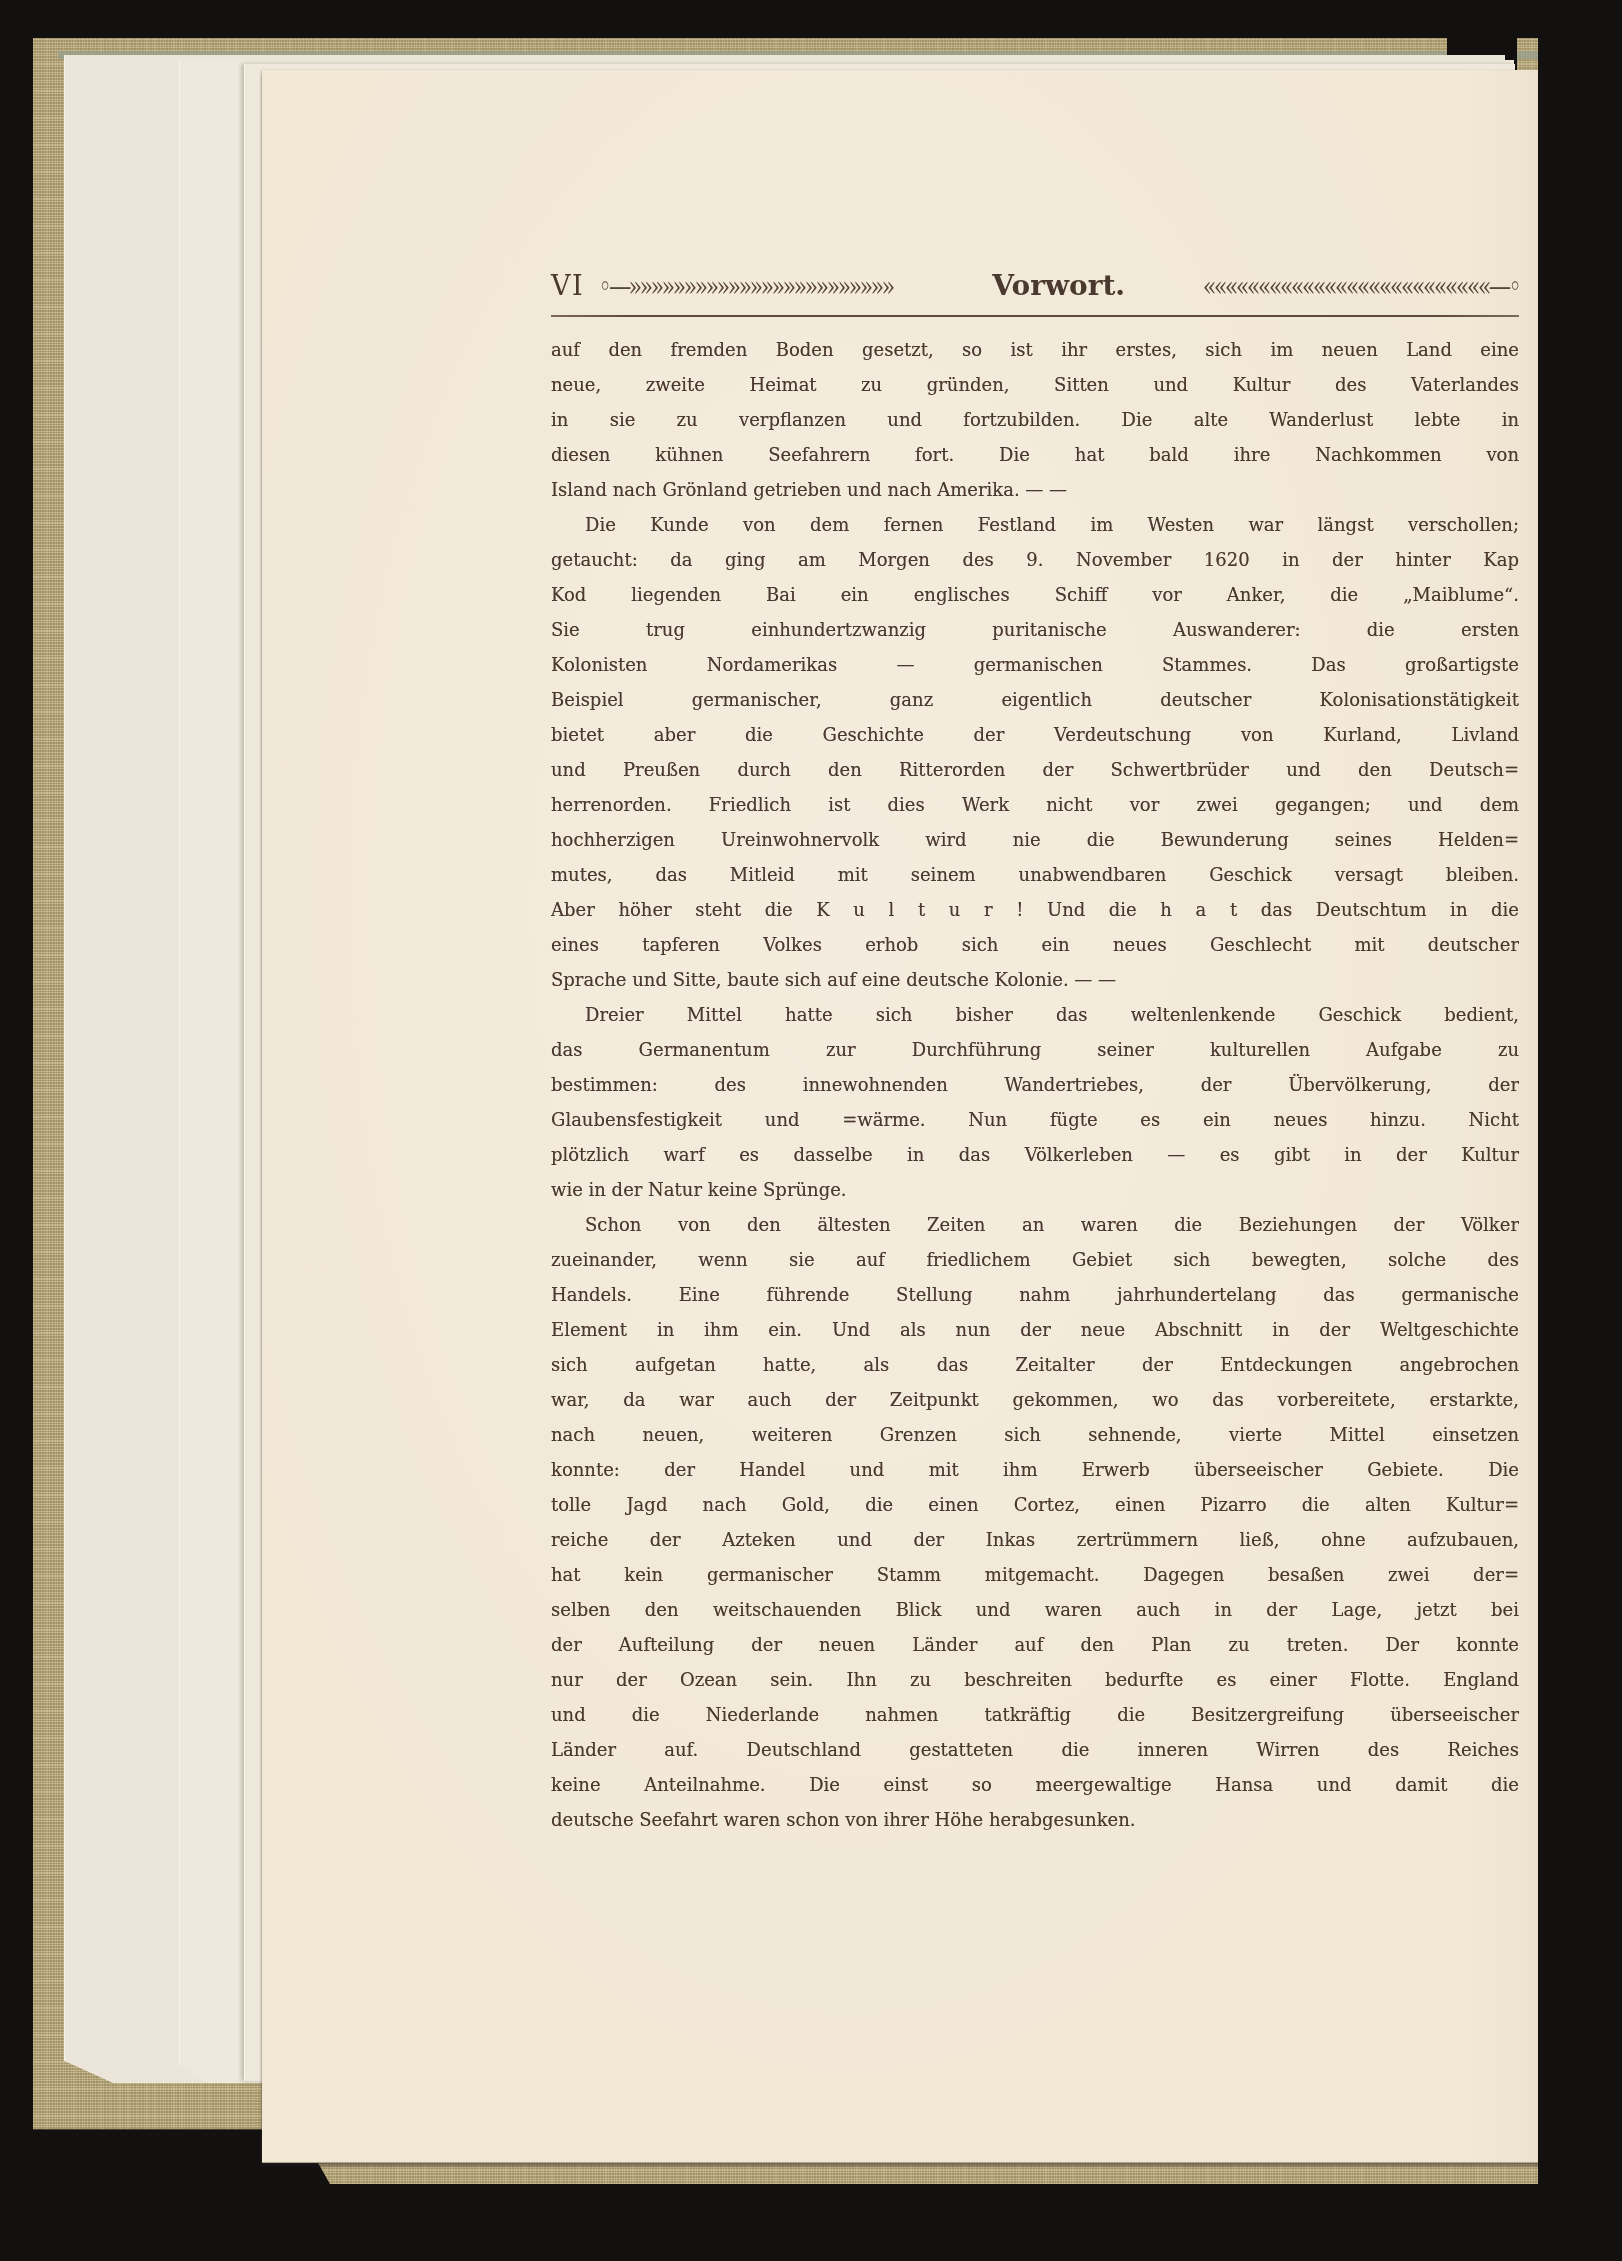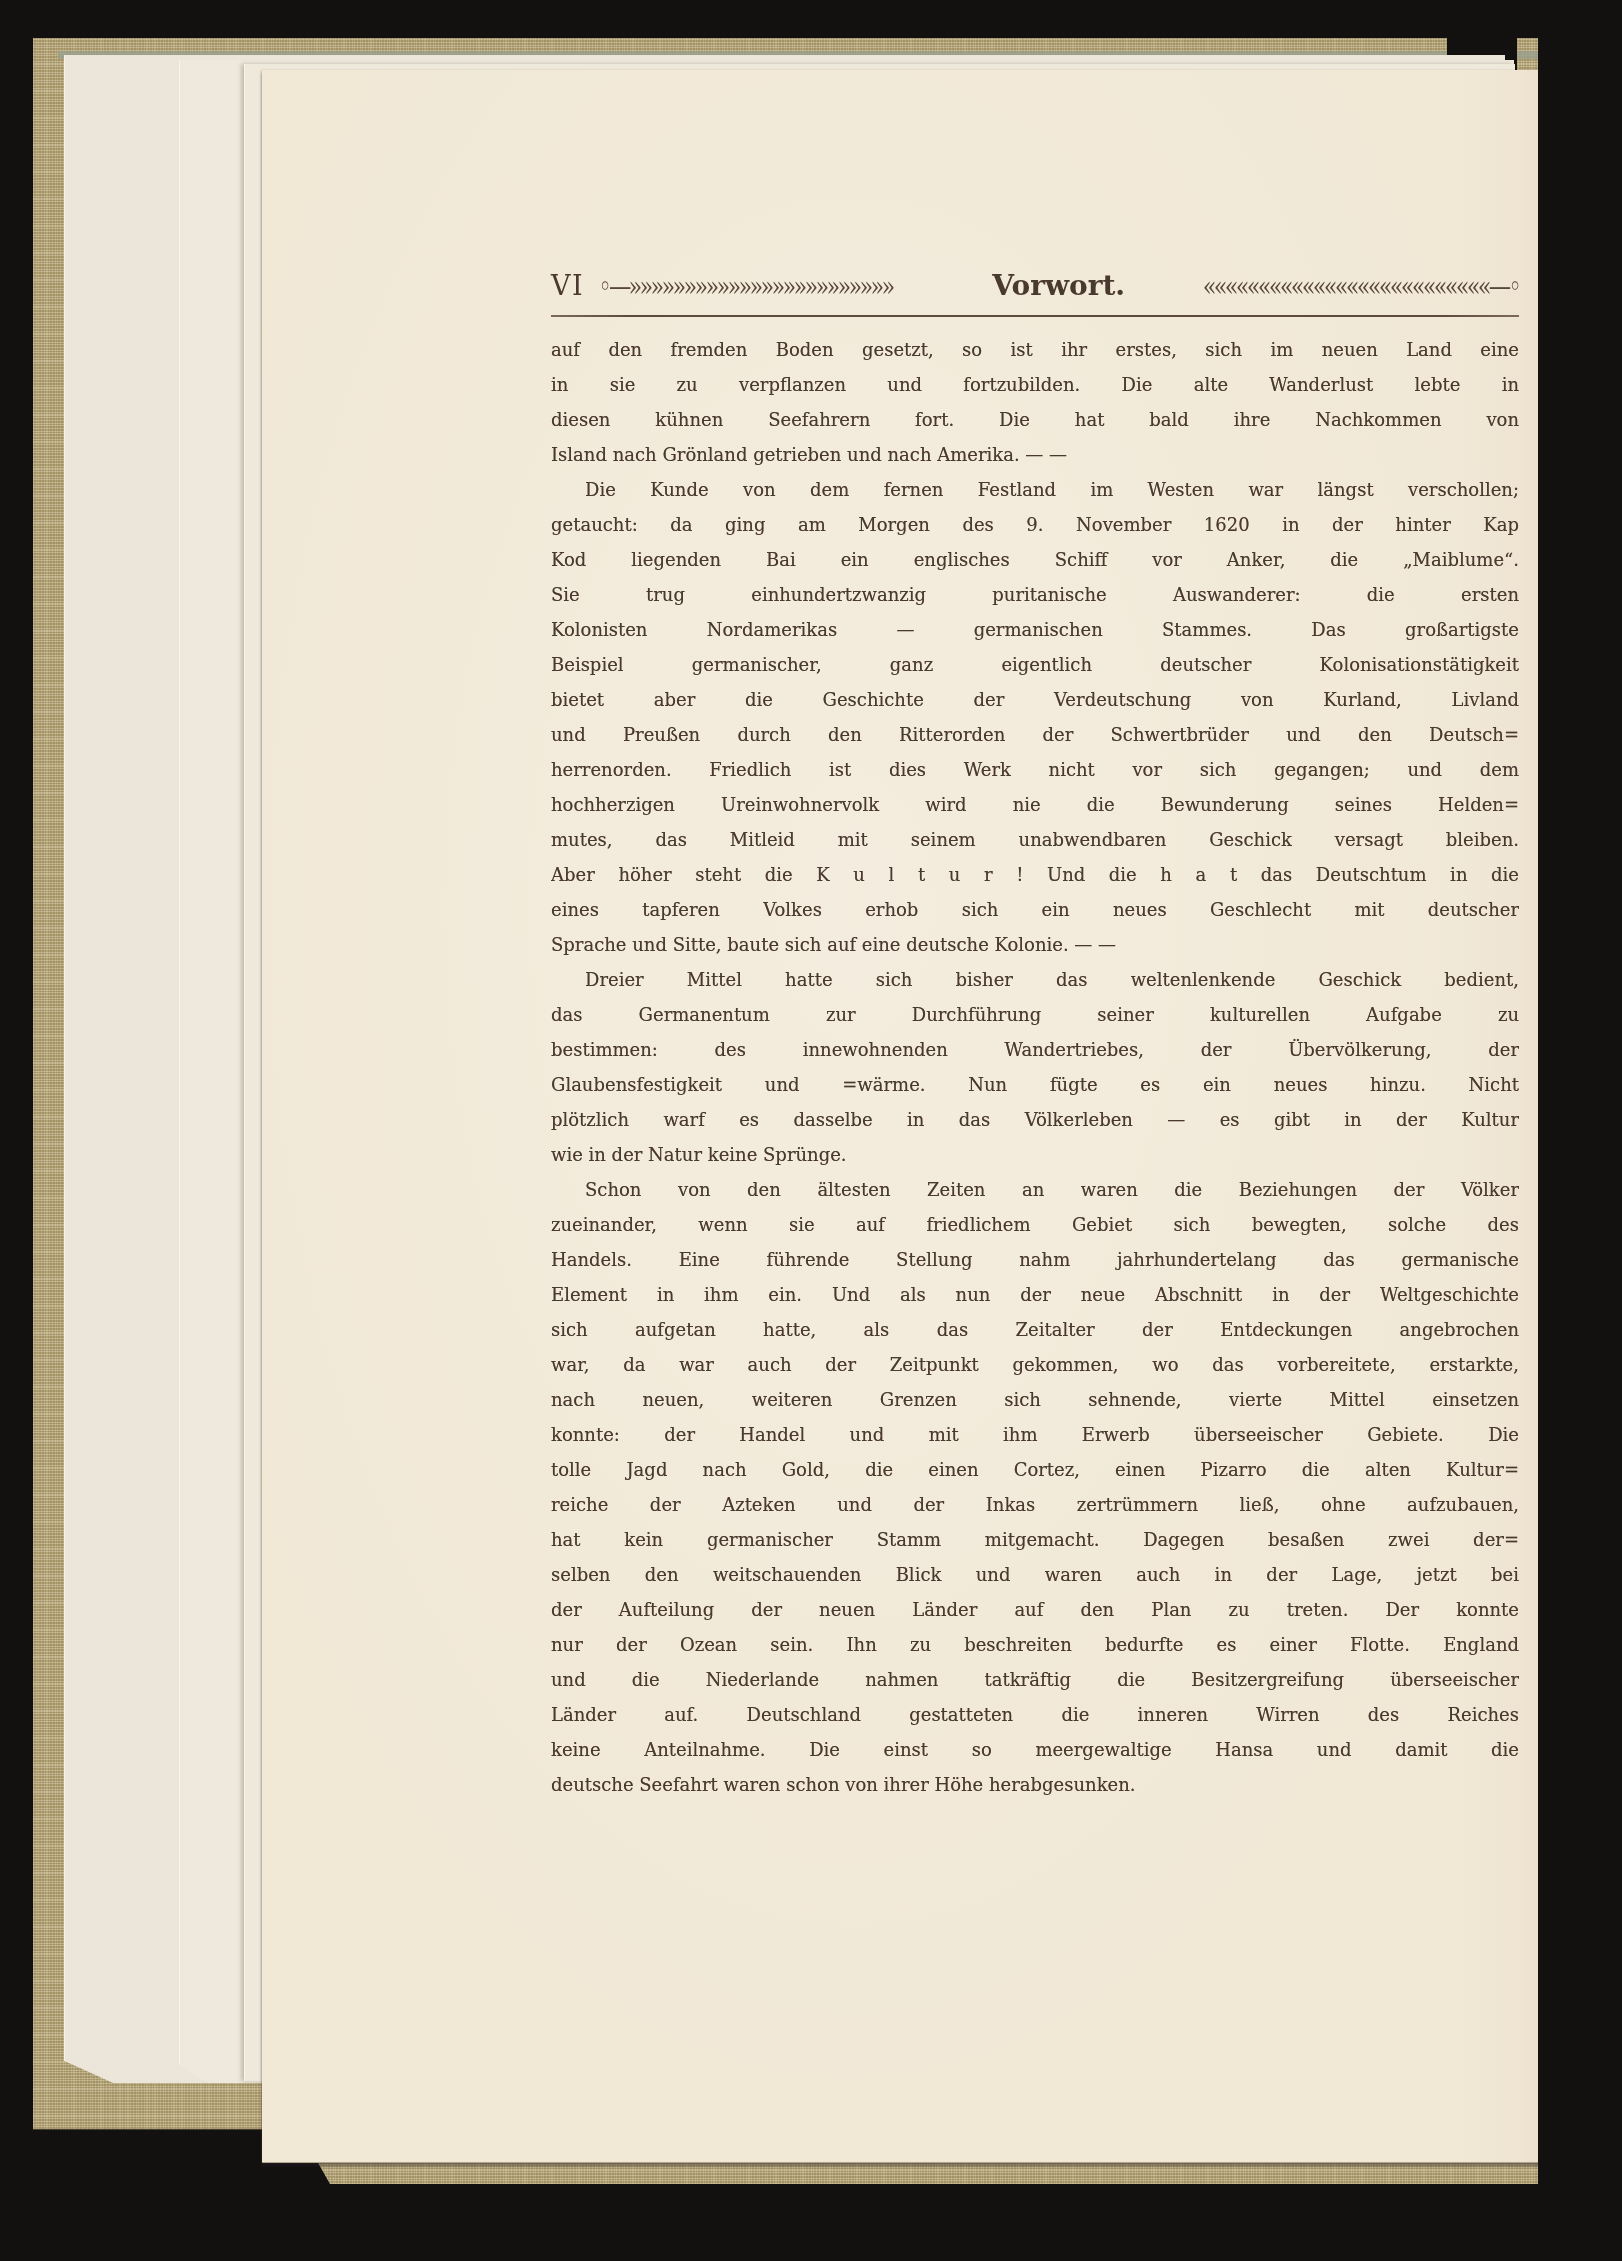--- a/index.html
+++ b/index.html
@@ -83,35 +83,36 @@
         <span class="orn left">◦—»»»»»»»»»»»»»»»»»»»»»»»»</span>
         <span id="title">Vorwort.</span>
         <span class="orn right">««««««««««««««««««««««««««—◦</span>
       </div>
       <div id="rule"></div>
 
       <div id="paras">
 
         <div>
           <div class="line">auf den fremden Boden gesetzt, so ist ihr erstes, sich im neuen Land eine</div>
+          <div class="line">neue, zweite Heimat zu gründen, Sitten und Kultur des Vaterlandes</div>
           <div class="line">in sie zu verpflanzen und fortzubilden. Die alte Wanderlust lebte in</div>
           <div class="line">diesen kühnen Seefahrern fort. Die hat bald ihre Nachkommen von</div>
           <div class="line end">Island nach Grönland getrieben und nach Amerika. — —</div>
         </div>
 
         <div>
           <div class="line ind">Die Kunde von dem fernen Festland im Westen war längst verschollen;</div>
           <div class="line">getaucht: da ging am Morgen des 9. November 1620 in der hinter Kap</div>
           <div class="line">Kod liegenden Bai ein englisches Schiff vor Anker, die „Maiblume“.</div>
           <div class="line">Sie trug einhundertzwanzig puritanische Auswanderer: die ersten</div>
           <div class="line">Kolonisten Nordamerikas — germanischen Stammes. Das großartigste</div>
           <div class="line">Beispiel germanischer, ganz eigentlich deutscher Kolonisationstätigkeit</div>
           <div class="line">bietet aber die Geschichte der Verdeutschung von Kurland, Livland</div>
           <div class="line">und Preußen durch den Ritterorden der Schwertbrüder und den Deutsch=</div>
-          <div class="line">herrenorden. Friedlich ist dies Werk nicht vor sich gegangen; und dem</div>
+          <div class="line">herrenorden. Friedlich ist dies Werk nicht vor zwei gegangen; und dem</div>
           <div class="line">hochherzigen Ureinwohnervolk wird nie die Bewunderung seines Helden=</div>
           <div class="line">mutes, das Mitleid mit seinem unabwendbaren Geschick versagt bleiben.</div>
           <div class="line">Aber höher steht die K u l t u r ! Und die h a t das Deutschtum in die</div>
           <div class="line">eines tapferen Volkes erhob sich ein neues Geschlecht mit deutscher</div>
           <div class="line end">Sprache und Sitte, baute sich auf eine deutsche Kolonie. — —</div>
         </div>
 
         <div>
           <div class="line ind">Dreier Mittel hatte sich bisher das weltenlenkende Geschick bedient,</div>
           <div class="line">das Germanentum zur Durchführung seiner kulturellen Aufgabe zu</div>

